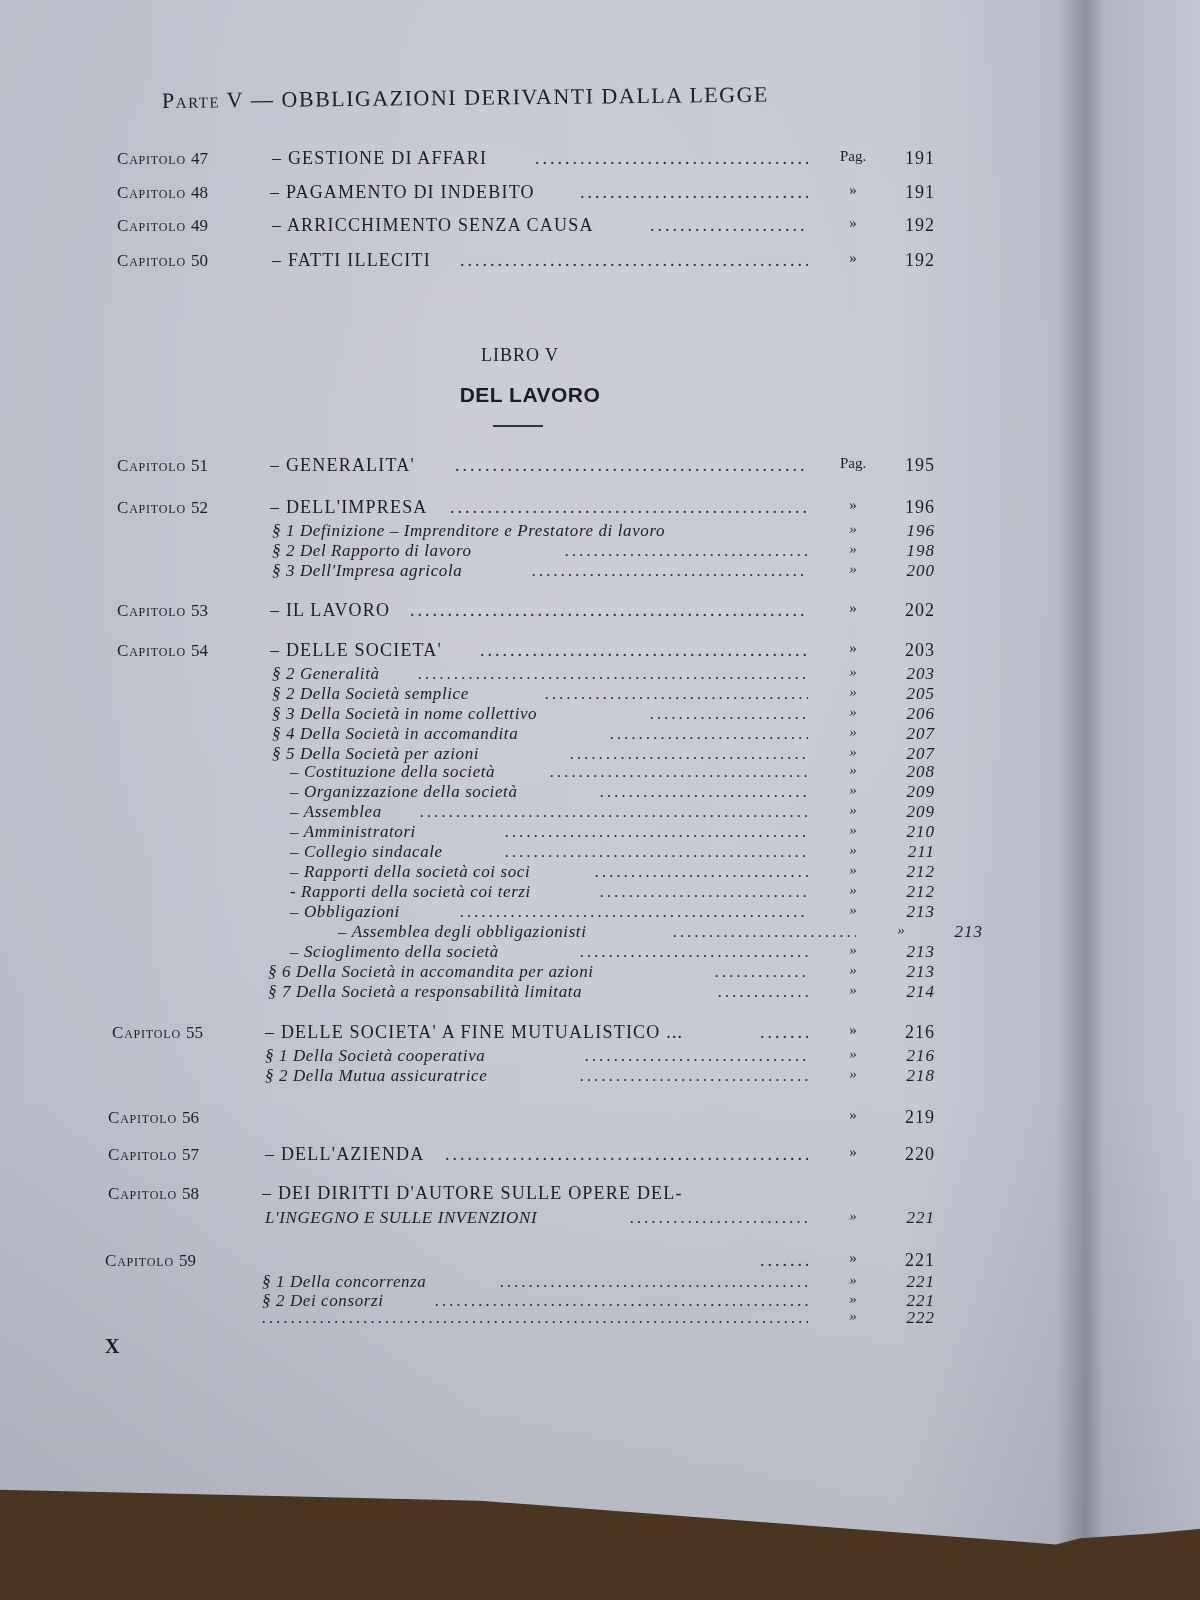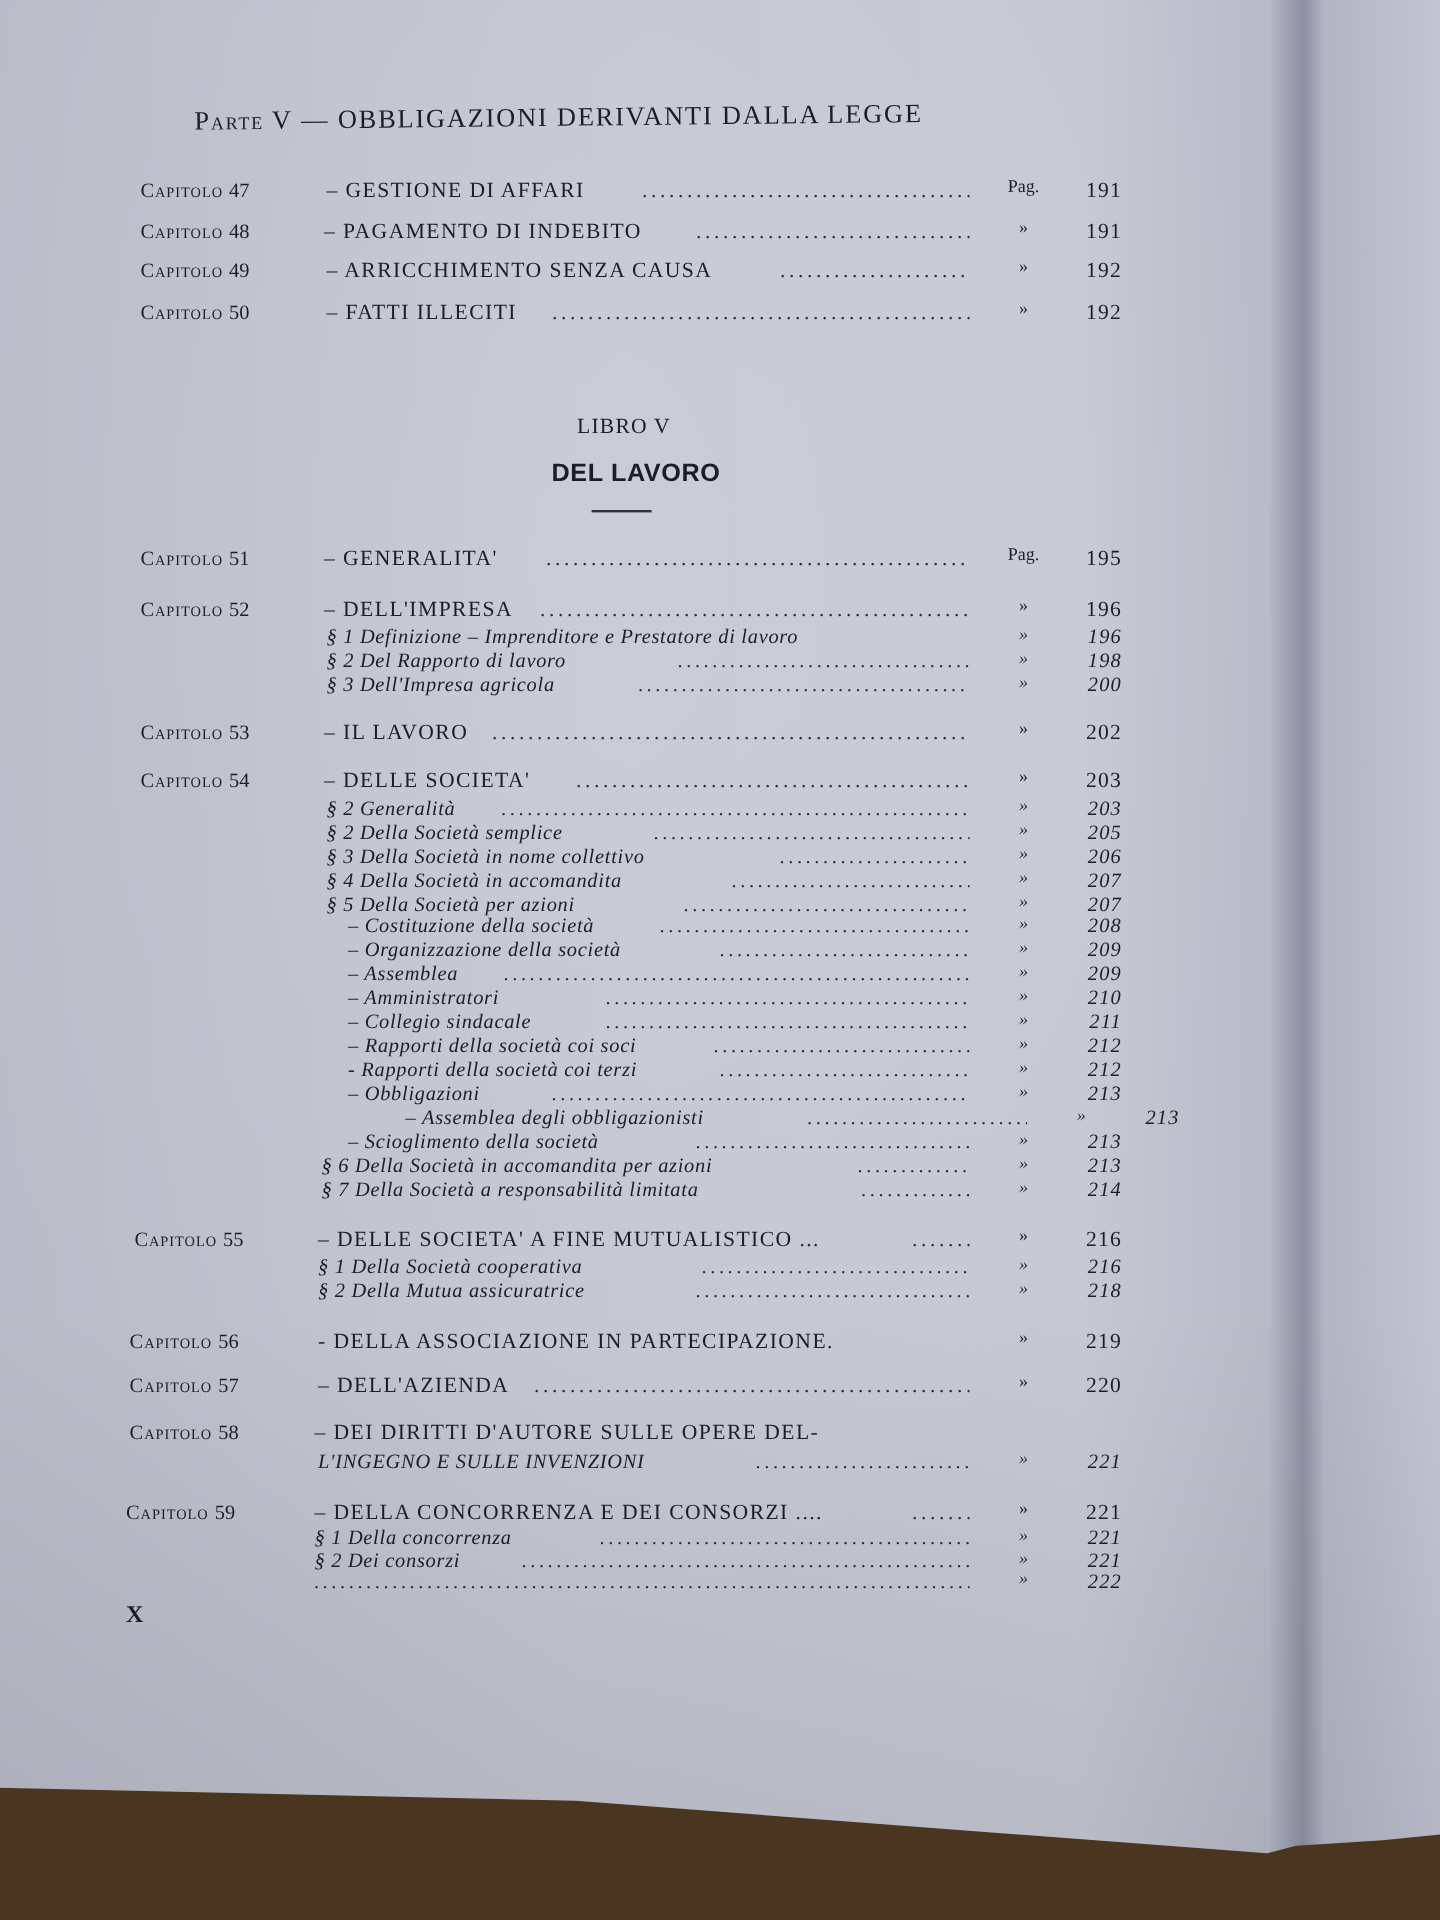--- a/index.html
+++ b/index.html
@@ -253,21 +253,20 @@
         <span class="pg" style="left:885px">216</span>
       </div>
       <div class="row sub" style="top: 1066px;">
         <span class="title" style="left:265px">§ 2 Della Mutua assicuratrice</span>
         <span class="dots" style="left:580px;width:228px">........................................................................................................................</span>
         <span class="ref" style="left:833px">»</span>
         <span class="pg" style="left:885px">218</span>
       </div>
       <div class="row" style="top: 1107px;">
         <span class="lab" style="left:108px;top:1px"><span>Capitolo</span> <span class="num">56</span></span>
-        <span class="title" style="left:265px">- DELLA ASSOCIAZIONE IN PARTECIPAZIONE.</span>
         <span class="dots" style="left:808px;width:0px">........................................................................................................................</span>
         <span class="ref" style="left:833px">»</span>
         <span class="pg" style="left:885px">219</span>
       </div>
       <div class="row" style="top: 1144px;">
         <span class="lab" style="left:108px;top:1px"><span>Capitolo</span> <span class="num">57</span></span>
         <span class="title" style="left:265px">– DELL'AZIENDA</span>
         <span class="dots" style="left:445px;width:363px">........................................................................................................................</span>
         <span class="ref" style="left:833px">»</span>
         <span class="pg" style="left:885px">220</span>
@@ -277,21 +276,20 @@
         <span class="title" style="left:262px">– DEI DIRITTI D'AUTORE SULLE OPERE DEL-</span>
       </div>
       <div class="row sub" style="top: 1208px;">
         <span class="title" style="left:265px">L'INGEGNO E SULLE INVENZIONI</span>
         <span class="dots" style="left:630px;width:178px">........................................................................................................................</span>
         <span class="ref" style="left:833px">»</span>
         <span class="pg" style="left:885px">221</span>
       </div>
       <div class="row" style="top: 1250px;">
         <span class="lab" style="left:105px;top:1px"><span>Capitolo</span> <span class="num">59</span></span>
-        <span class="title" style="left:262px">– DELLA CONCORRENZA E DEI CONSORZI ....</span>
         <span class="dots" style="left:760px;width:48px">........................................................................................................................</span>
         <span class="ref" style="left:833px">»</span>
         <span class="pg" style="left:885px">221</span>
       </div>
       <div class="row sub" style="top: 1272px;">
         <span class="title" style="left:262px">§ 1 Della concorrenza</span>
         <span class="dots" style="left:500px;width:308px">........................................................................................................................</span>
         <span class="ref" style="left:833px">»</span>
         <span class="pg" style="left:885px">221</span>
       </div>

